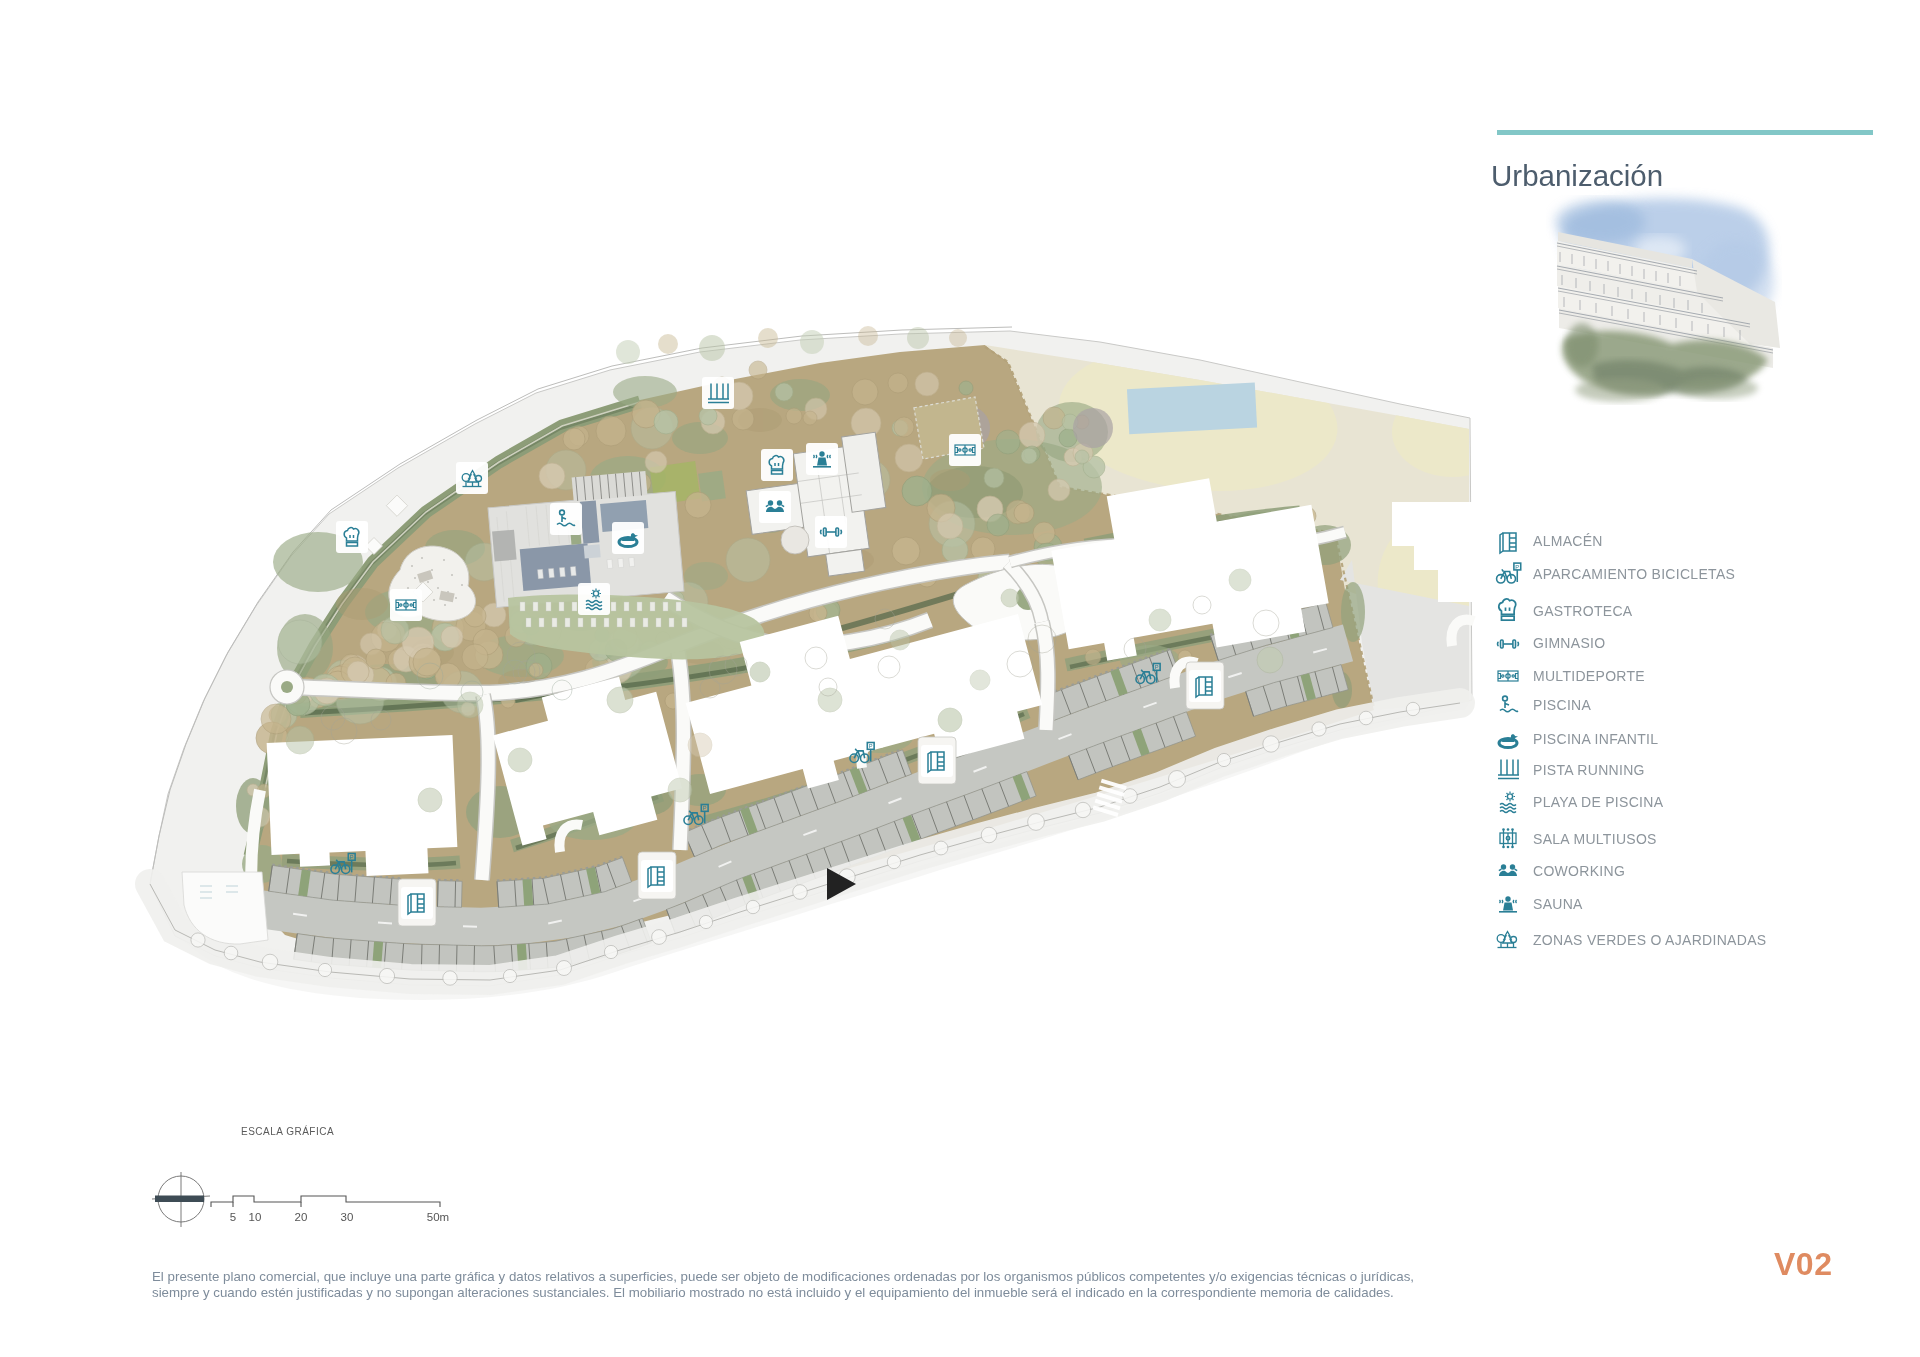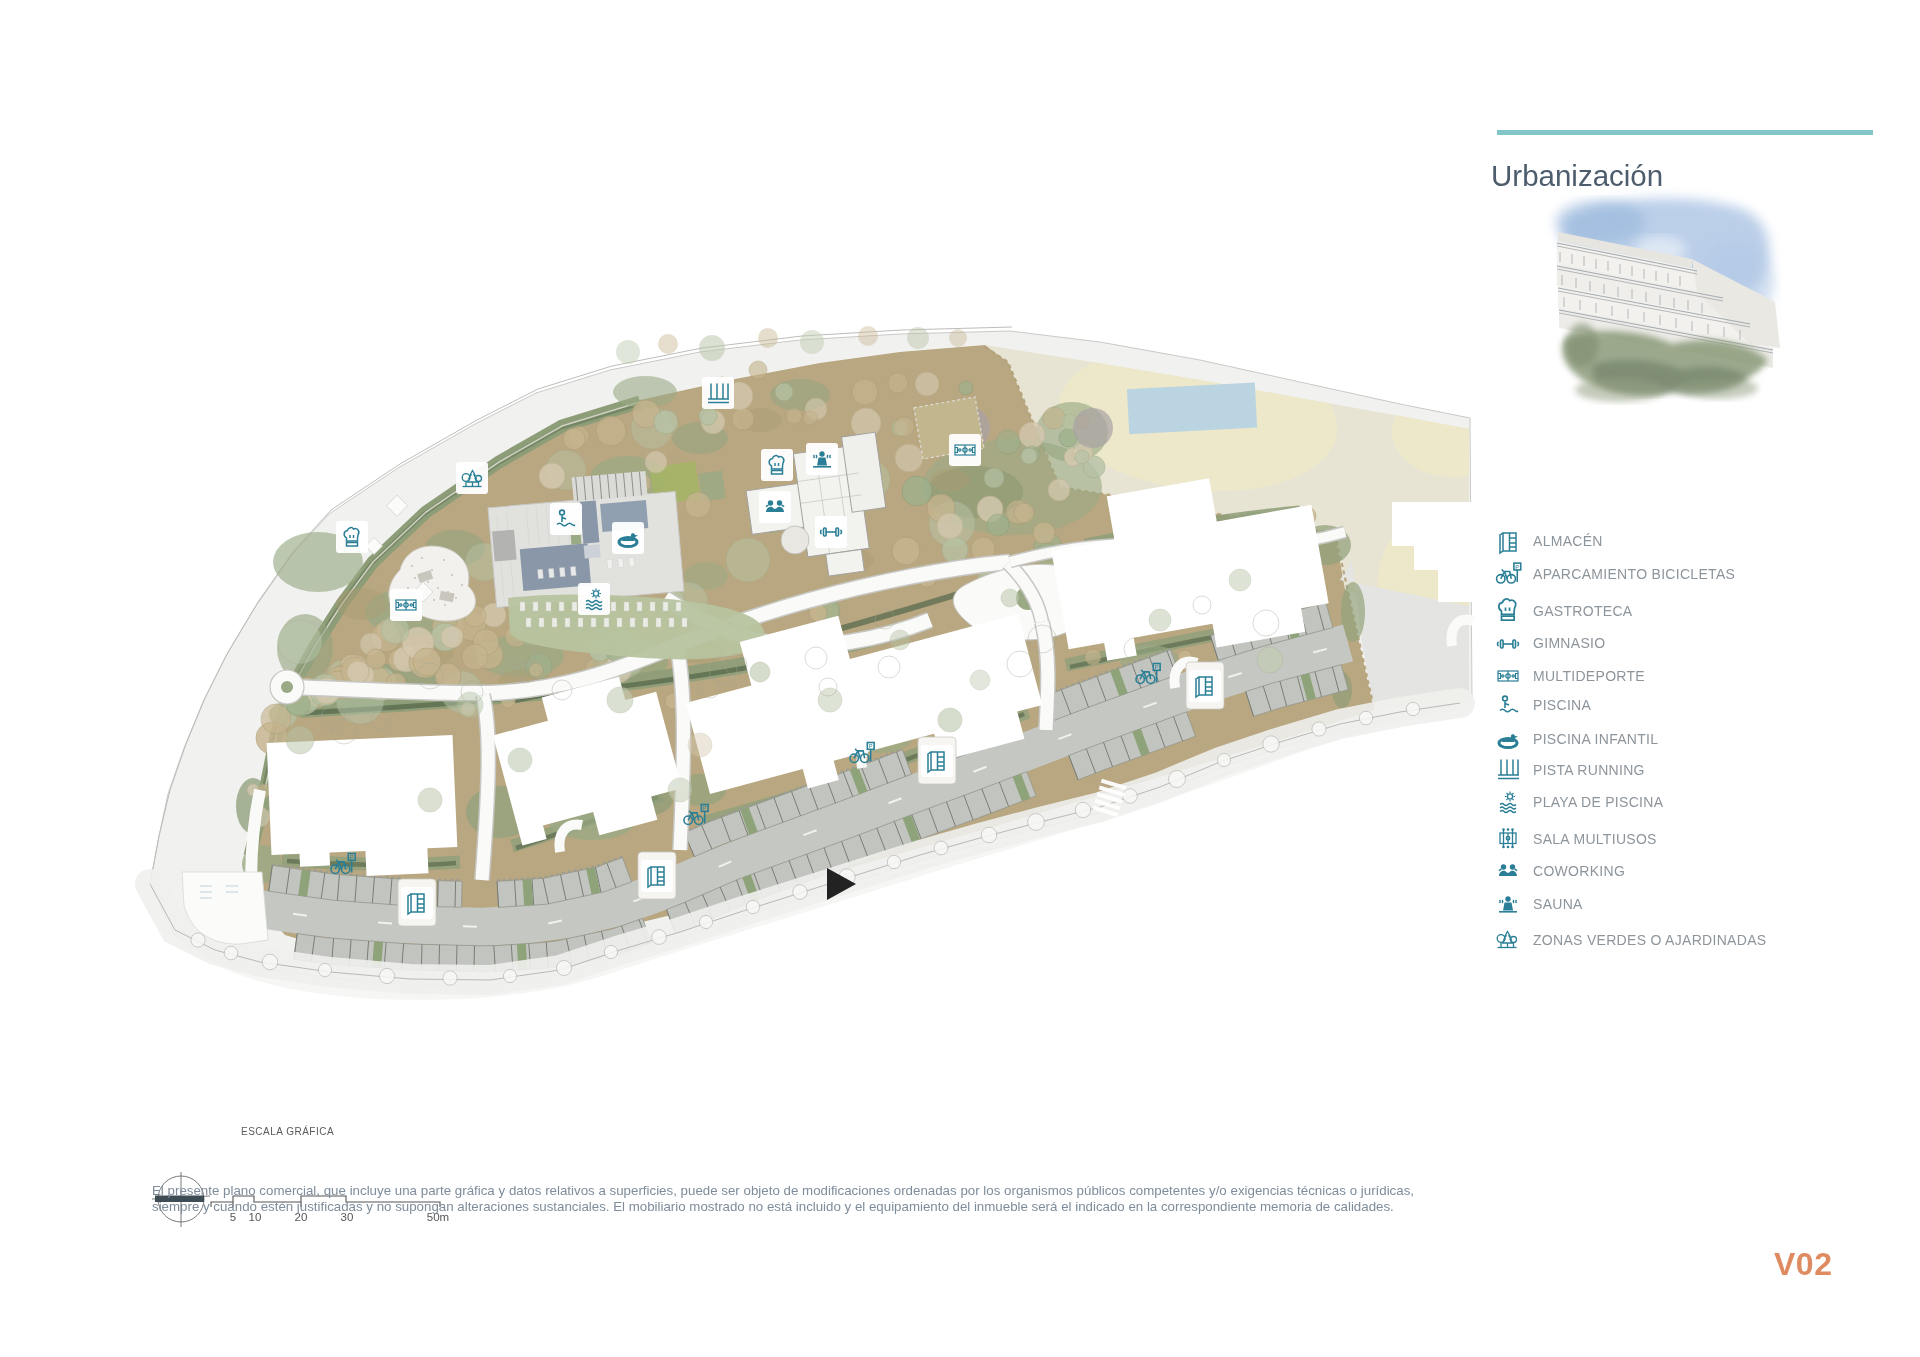--- a/index.html
+++ b/index.html
@@ -1,21 +1,21 @@
 <!DOCTYPE html>
 <html><head>
 <meta charset="utf-8">
 <style>
   html,body{margin:0;padding:0;background:#ffffff;width:1920px;height:1357px;overflow:hidden;}
   body{font-family:"Liberation Sans", sans-serif;position:relative;}
   #plan{position:absolute;left:0;top:0;}
   .title{position:absolute;left:1491px;top:159px;font-size:29.5px;font-weight:normal;color:#4d5d6d;letter-spacing:0px;}
   .tealline{position:absolute;left:1497px;top:130px;width:376px;height:5px;background:#82c7c7;}
   .scale-label{position:absolute;left:241px;top:1126px;font-size:10px;color:#5a5a5a;letter-spacing:0.5px;}
-  .disclaimer{position:absolute;left:152px;top:1183px;width:1262px;font-size:13.3px;line-height:15.6px;color:#7e8c9b;text-align:justify;}
+  .disclaimer{position:absolute;left:152px;top:1269px;width:1262px;font-size:13.3px;line-height:15.6px;color:#7e8c9b;text-align:justify;}
   .v02{position:absolute;left:1774px;top:1246px;font-size:32px;font-weight:bold;color:#df8b61;letter-spacing:0.5px;}
 </style>
 </head>
 <body>
 <svg id="plan" width="1920" height="1357" viewBox="0 0 1920 1357">
 <defs>
  <filter id="b6">
         <feGaussianBlur stdDeviation="6"></feGaussianBlur>
       </filter>
  <filter id="b12">

